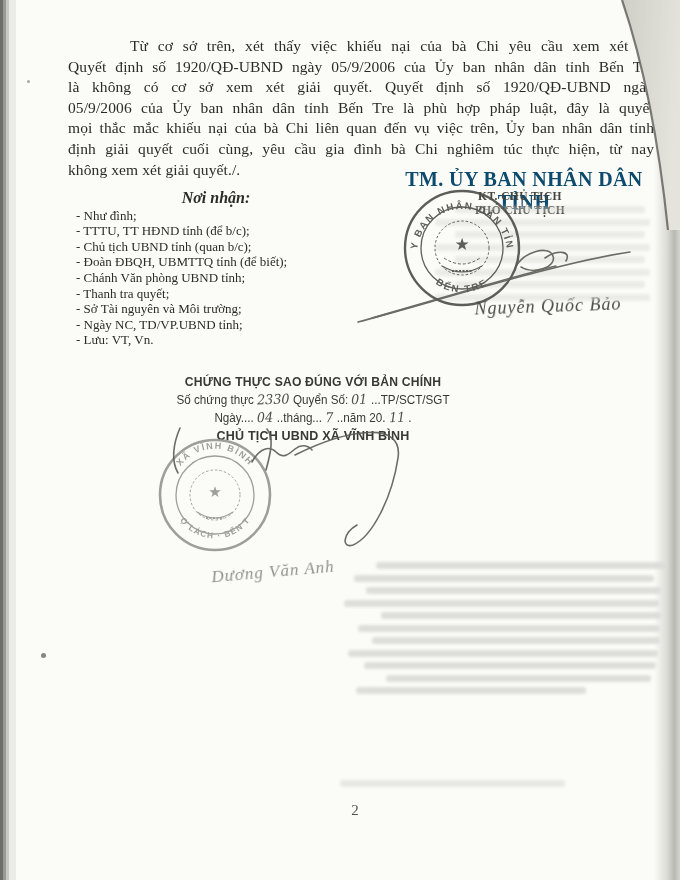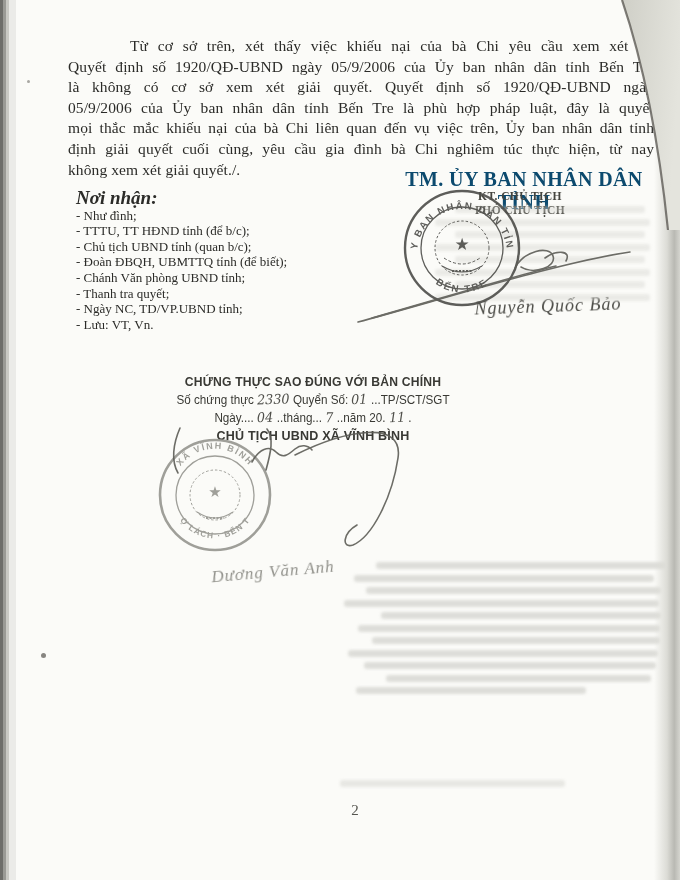--- a/index.html
+++ b/index.html
@@ -36,21 +36,21 @@
     font-weight:bold; font-size:11.5px; color:#45453f; letter-spacing:.4px;}
   .sign-t2{position:absolute; left:430px; top:204px; width:180px; text-align:center;
     font-weight:bold; font-size:11.5px; color:#45453f; letter-spacing:.4px;}
   .sign-name1{
     position:absolute; left:448px; top:296px; width:200px; text-align:center;
     font-style:italic; font-size:18px; color:#4c4c47; letter-spacing:1px;
     transform:rotate(-2deg); filter:blur(.2px);
   }
   
   .recips{position:absolute; left:76px; top:190px; width:280px; font-size:13px; line-height:15.6px;}
-  .recips .hd{font-weight:bold; font-style:italic; font-size:19px; margin-bottom:2px;}
+  .recips .hd{font-weight:bold; font-style:italic; font-size:16px; margin-bottom:2px;text-align:center;}
   
   .stamp{position:absolute;}
   .stamp1{left:392px; top:178px; filter:blur(.35px); opacity:.9;}
   .stamp2{left:153px; top:433px; filter:blur(.7px); opacity:.85;}
   
   .cert{
     position:absolute; left:148px; top:374px; width:330px; text-align:center;
     font-family:"Liberation Sans","DejaVu Sans",sans-serif; color:#393934;
     transform:scaleX(.95); transform-origin:center;
   }
@@ -112,20 +112,21 @@
   <div class="sign-name1">Nguyễn Quốc Bảo</div>
 
   <div class="recips">
     <div class="hd">Nơi nhận:</div>
     <div>- Như đình;</div>
     <div>- TTTU, TT HĐND tỉnh (để b/c);</div>
     <div>- Chủ tịch UBND tỉnh (quan b/c);</div>
     <div>- Đoàn ĐBQH, UBMTTQ tỉnh (để biết);</div>
     <div>- Chánh Văn phòng UBND tỉnh;</div>
     <div>- Thanh tra quyết;</div>
+    <div>- Sở Tài nguyên và Môi trường;</div>
     <div>- Ngày NC, TD/VP.UBND tỉnh;</div>
     <div>- Lưu: VT, Vn.</div>
   </div>
 
   <div class="bleed bleedA">
     <div class="b"></div>
       <div class="b"></div>
       <div class="b"></div>
       <div class="b"></div>
     <div class="b"></div>

